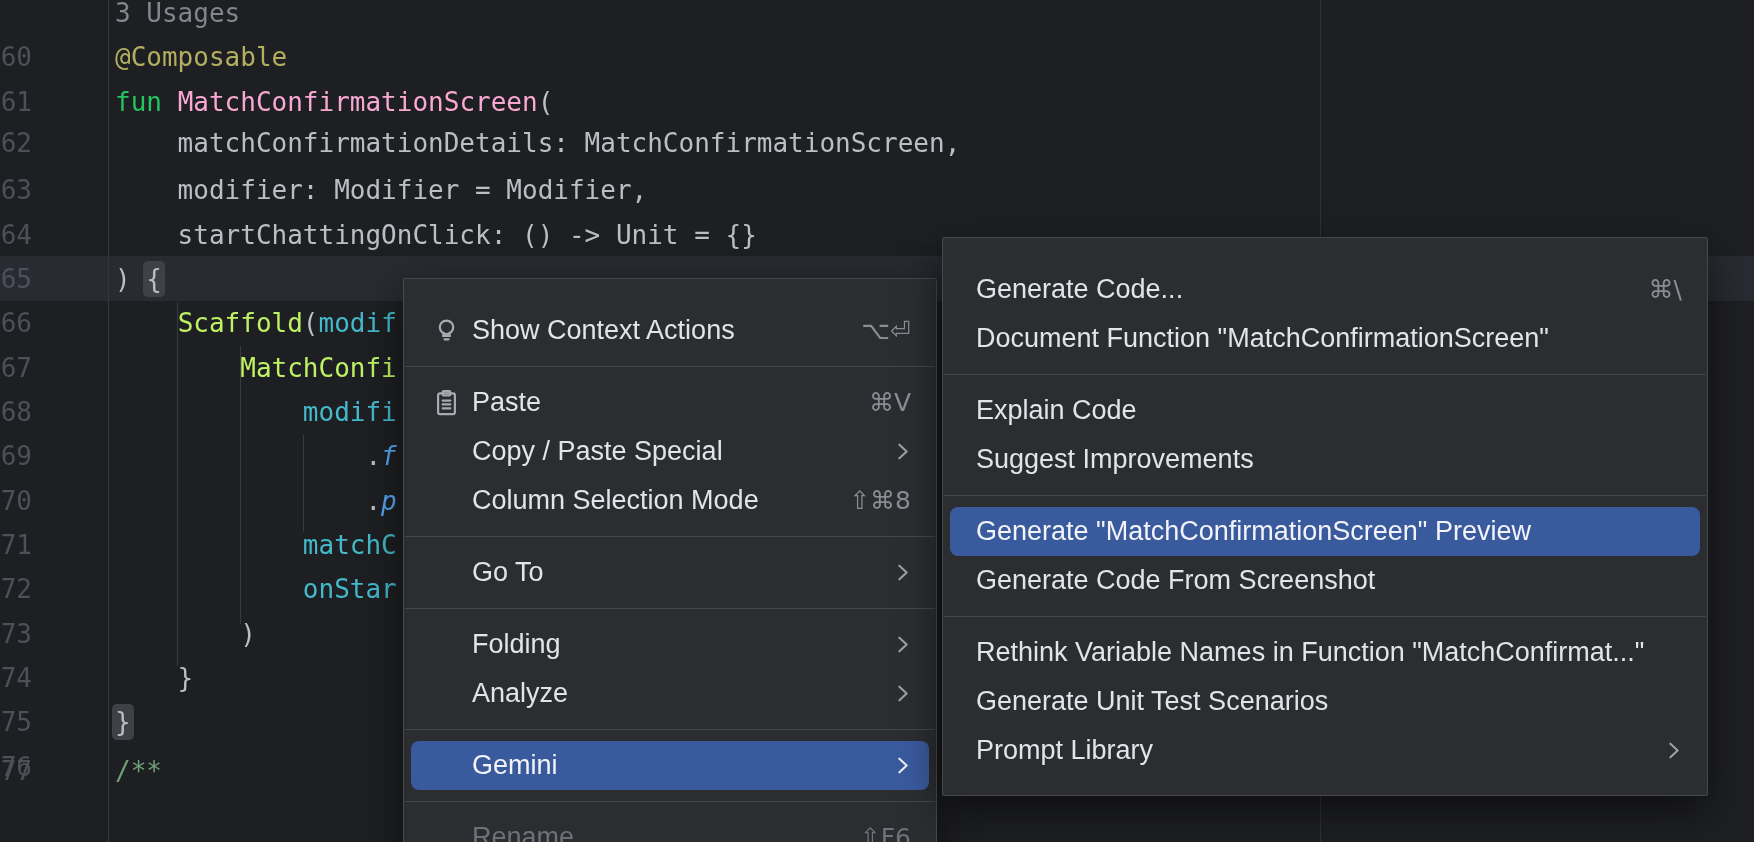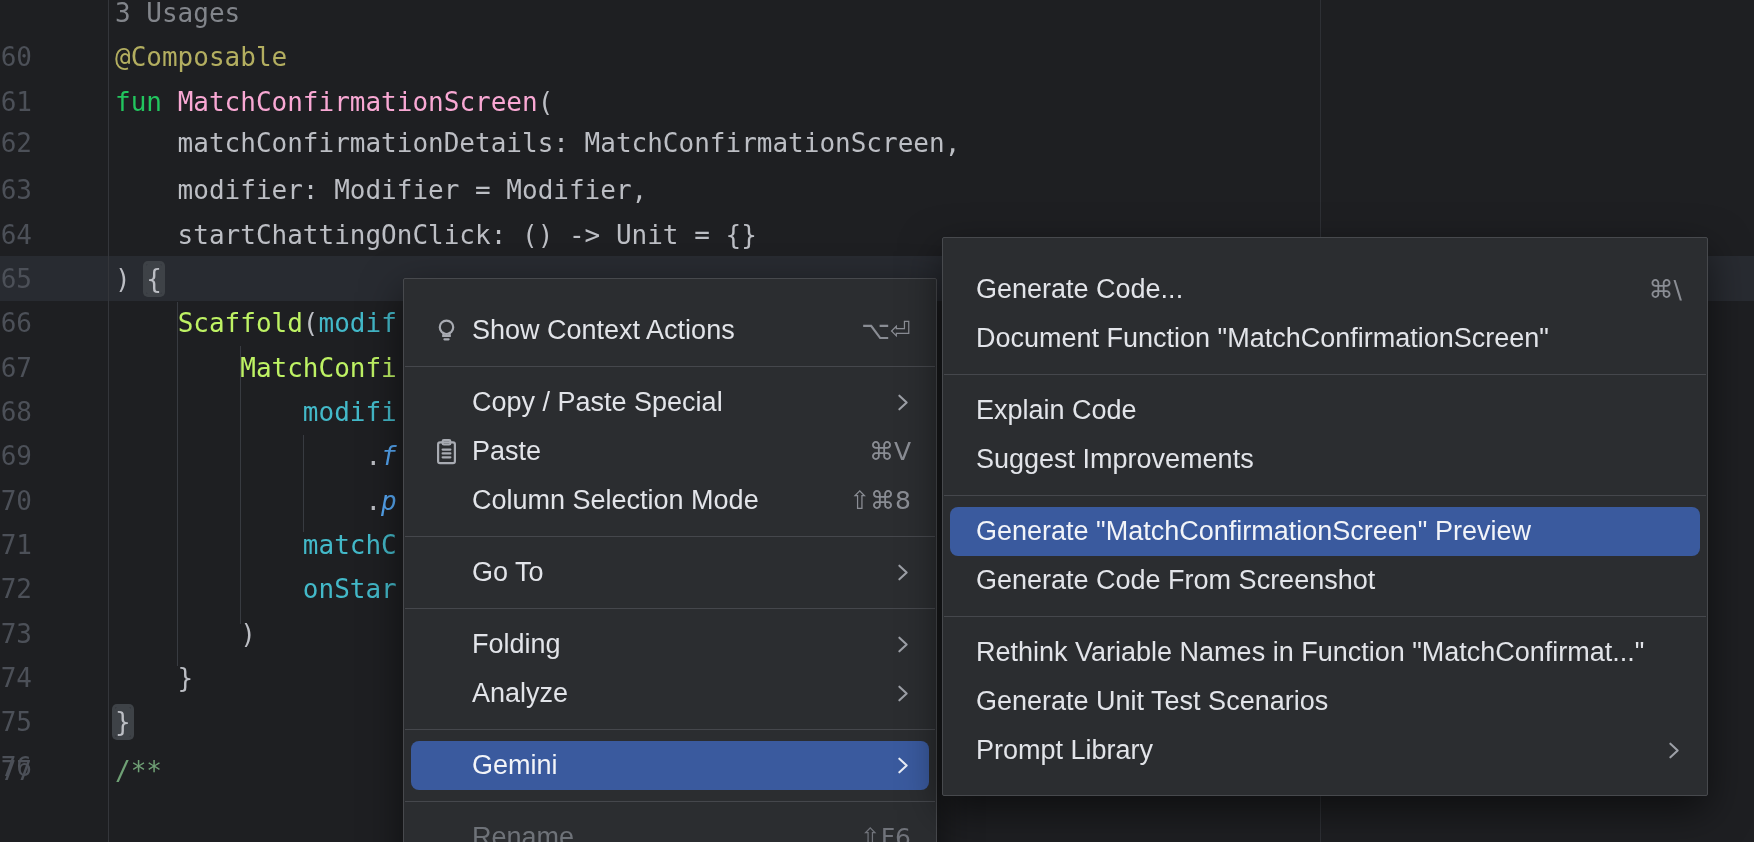--- a/index.html
+++ b/index.html
@@ -145,32 +145,32 @@
 <div class="menu ctx" id="context-menu">
     <div class="item"><span class="ic">
         <svg viewBox="0 0 24 24" fill="none" stroke="currentColor" stroke-width="1.7" stroke-linecap="round">
           <circle cx="12" cy="9.5" r="5.2"></circle>
           <path d="M9.6 13.8v2.4h4.8v-2.4"></path>
           <path d="M9.6 16.2h4.8"></path>
           <path d="M10.4 18.8h3.2"></path>
         </svg>
       </span><span>Show Context Actions</span><span class="right">⌥⏎</span></div>
     <div class="sep"></div>
-    <div class="item"><span>Copy / Paste Special</span><span class="chev">
-        <svg viewBox="0 0 24 24" fill="none" stroke="currentColor" stroke-width="2" stroke-linecap="round" stroke-linejoin="round">
-          <path d="M9 5.5 16 12 9 18.5"></path>
-        </svg>
-      </span></div>
     <div class="item"><span class="ic">
         <svg viewBox="0 0 24 24" fill="none" stroke="currentColor" stroke-width="1.7" stroke-linecap="round">
           <rect x="5.5" y="5" width="13" height="16" rx="1.5"></rect>
           <rect x="9" y="3.2" width="6" height="3.4" rx="1"></rect>
           <path d="M9 10.5h6M9 13.5h6M9 16.5h6"></path>
         </svg>
       </span><span>Paste</span><span class="right">⌘V</span></div>
+    <div class="item"><span>Copy / Paste Special</span><span class="chev">
+        <svg viewBox="0 0 24 24" fill="none" stroke="currentColor" stroke-width="2" stroke-linecap="round" stroke-linejoin="round">
+          <path d="M9 5.5 16 12 9 18.5"></path>
+        </svg>
+      </span></div>
     <div class="item"><span>Column Selection Mode</span><span class="right">⇧⌘8</span></div>
     <div class="sep"></div>
     <div class="item"><span>Go To</span><span class="chev">
         <svg viewBox="0 0 24 24" fill="none" stroke="currentColor" stroke-width="2" stroke-linecap="round" stroke-linejoin="round">
           <path d="M9 5.5 16 12 9 18.5"></path>
         </svg>
       </span></div>
     <div class="sep"></div>
     <div class="item"><span>Folding</span><span class="chev">
         <svg viewBox="0 0 24 24" fill="none" stroke="currentColor" stroke-width="2" stroke-linecap="round" stroke-linejoin="round">

